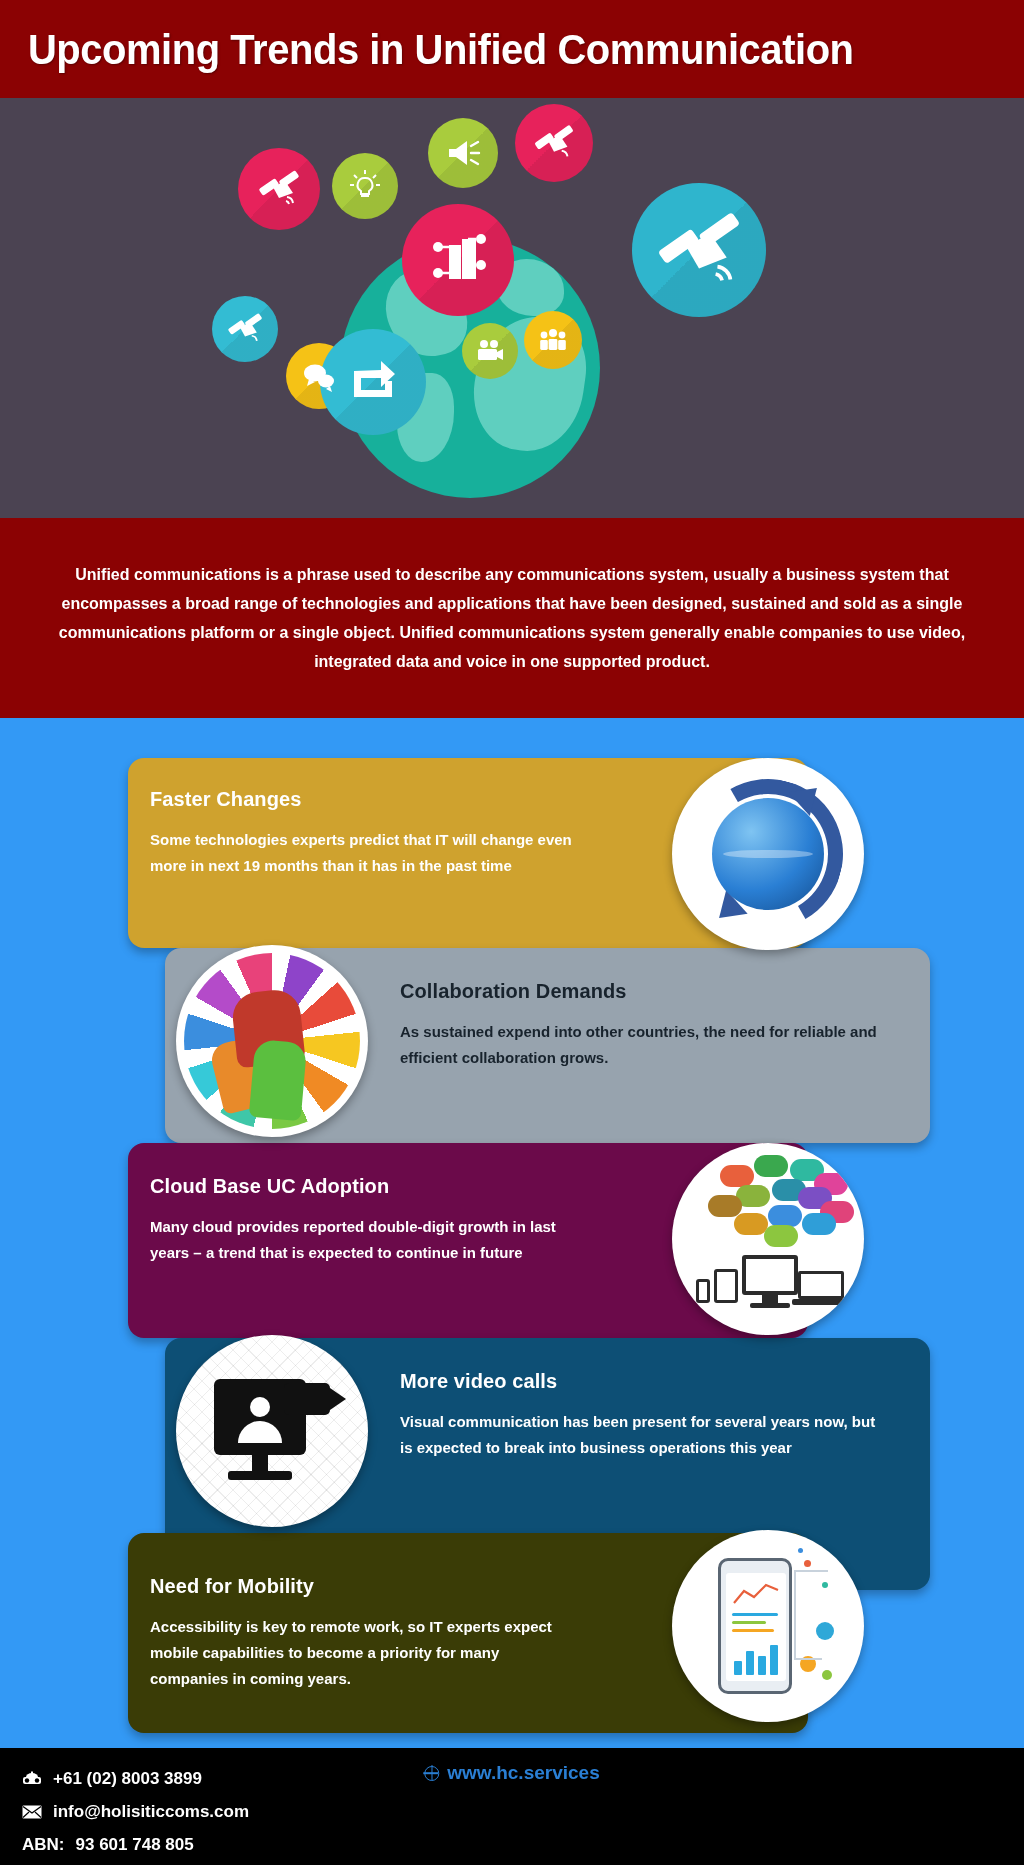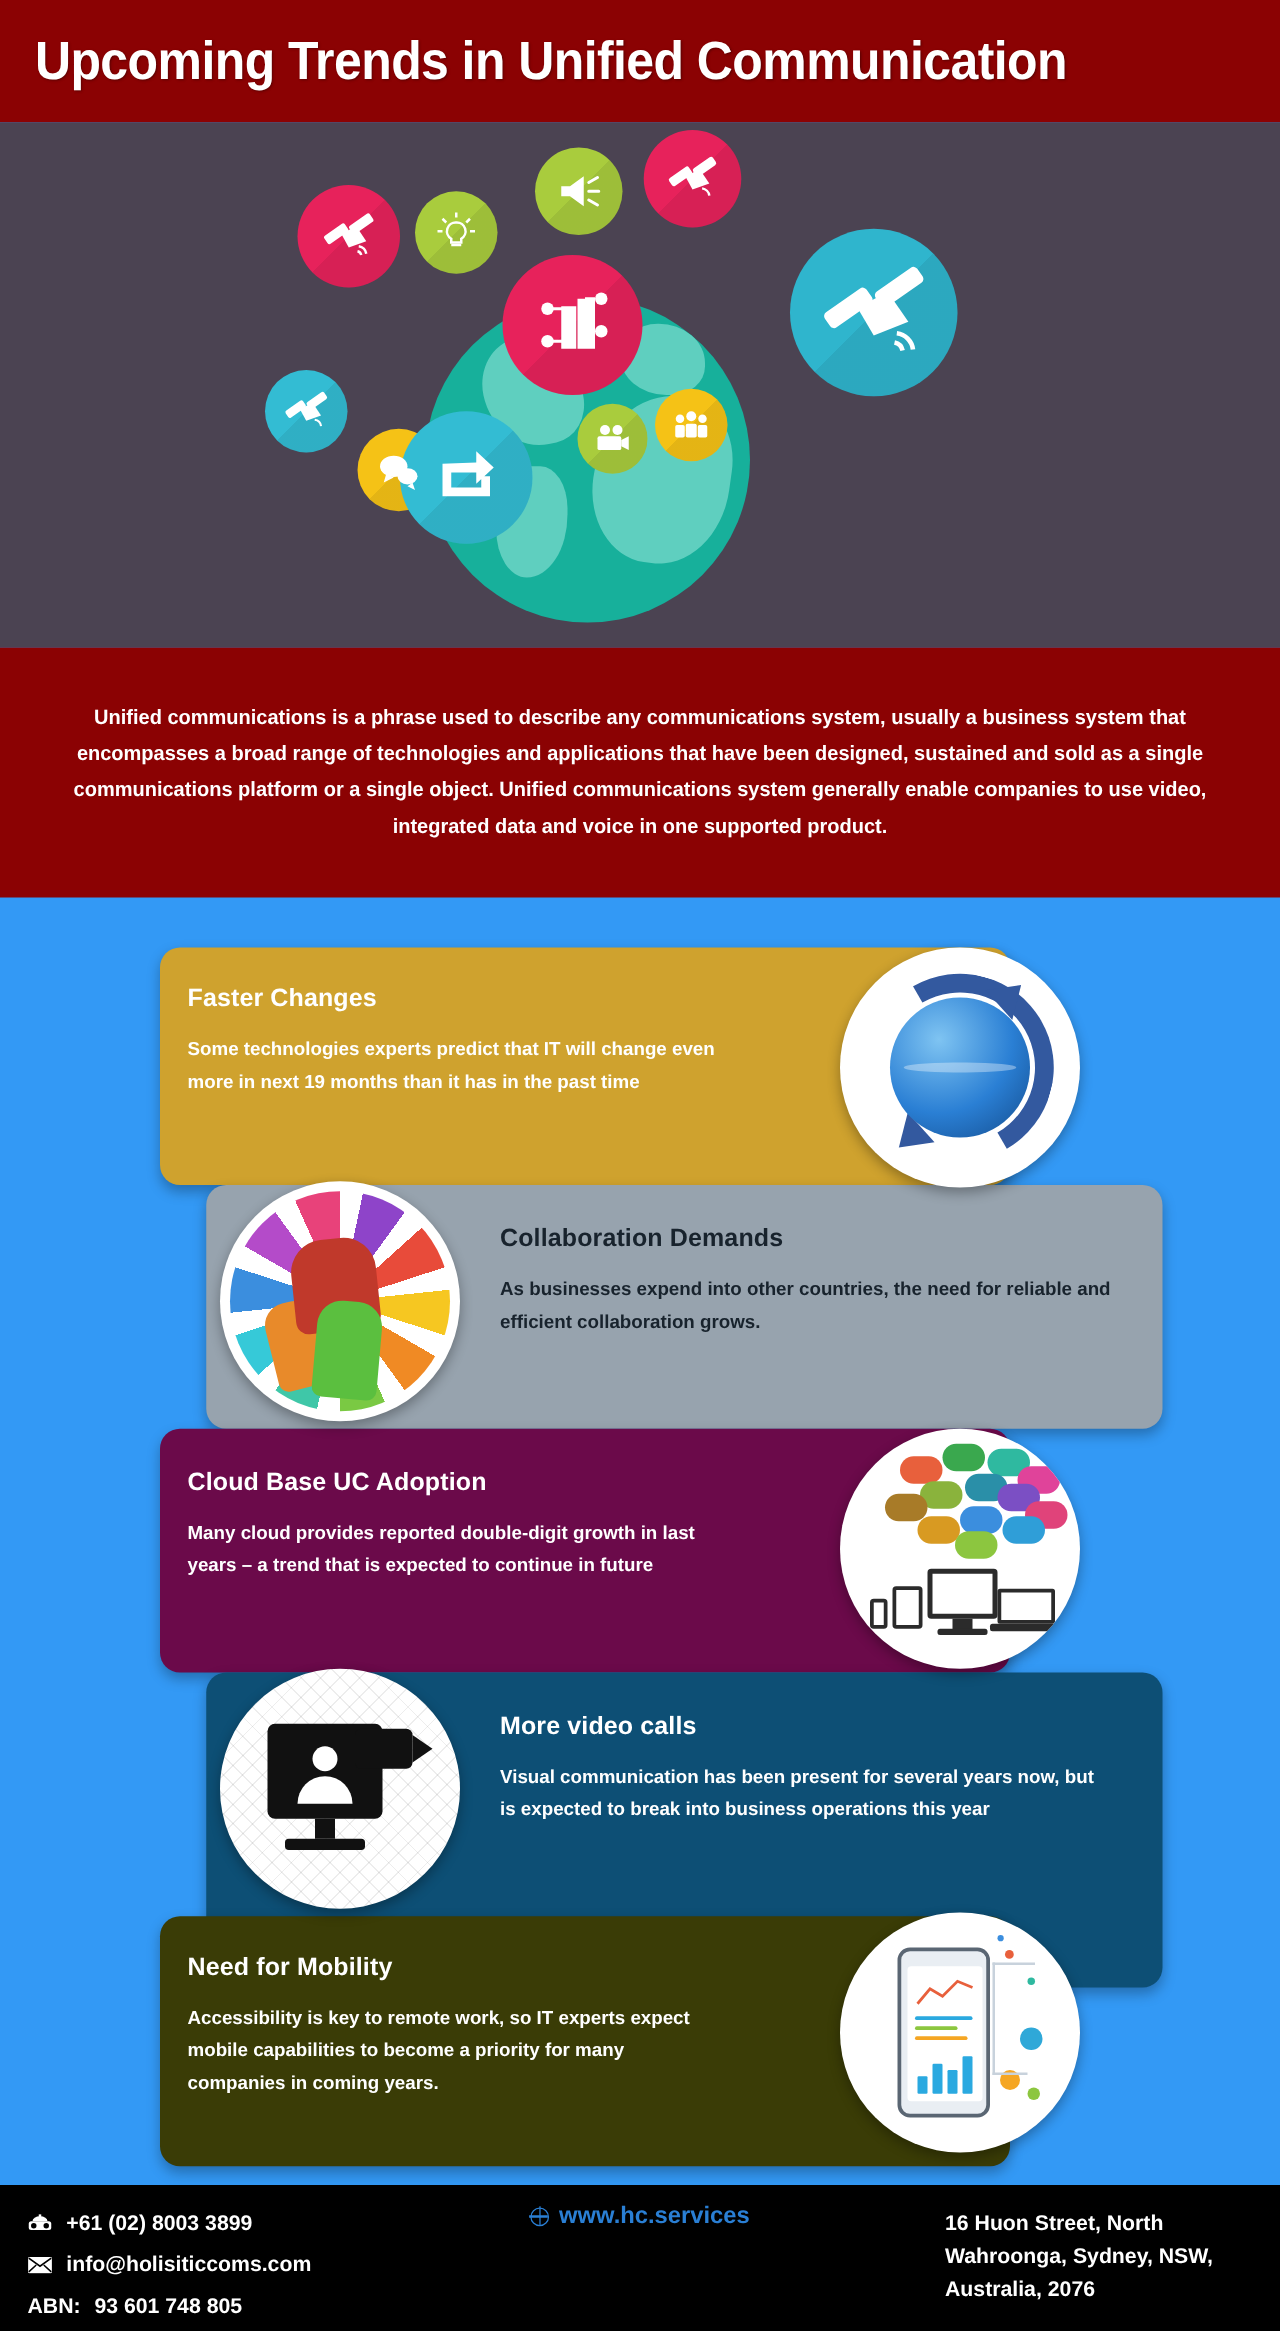--- a/index.html
+++ b/index.html
@@ -130,21 +130,21 @@
   .card1 { left: 128px; top: 40px;  width: 680px; height: 190px; background: #cfa22e; }
   .card2 { left: 165px; top: 230px; width: 765px; height: 195px; background: #97a3ae; }
   .card3 { left: 128px; top: 425px; width: 680px; height: 195px; background: #6b0a4a; }
   .card4 { left: 165px; top: 620px; width: 765px; height: 252px; background: #0d4f75; }
   .card5 { left: 128px; top: 815px; width: 680px; height: 200px; background: #3a3c06; }
 
   .card1 .c-inner { padding: 30px 230px 0 22px; color: #ffffff; }
   .card2 .c-inner { padding: 32px 40px 0 235px; color: #18232d; }
   .card3 .c-inner { padding: 32px 230px 0 22px; color: #ffffff; }
   .card4 .c-inner { padding: 32px 40px 0 235px; color: #ffffff; }
-  .card5 .c-inner { padding: 30px 250px 0 22px; color: #ffffff; }
+  .card5 .c-inner { padding: 30px 250px 0 22px; color: #ffffff; margin-top: 12px; }
 
   
   .illus {
     position: absolute;
     width: 192px; height: 192px;
     border-radius: 50%;
     background: #ffffff;
     box-shadow: 0 4px 10px rgba(0,0,0,.32);
     overflow: hidden;
     z-index: 5;
@@ -423,21 +423,21 @@
     <div class="illus i1">
       <div class="rot-ring"></div>
       <div class="rot-arrow ra1"></div>
       <div class="rot-arrow ra2"></div>
       <div class="rot-globe"></div>
     </div>
 
     <div class="card card2">
       <div class="c-inner">
         <div class="c-title">Collaboration Demands</div>
-        <div class="c-body">As businesses expend into other countries, the need for reliable and efficient collaboration grows.</div>
+        <div class="c-body">As sustained expend into other countries, the need for reliable and efficient collaboration grows.</div>
       </div>
     </div>
     <div class="illus i2">
       <div class="wheel"></div>
       <div class="hand hand-org"></div>
       <div class="hand hand-red"></div>
       <div class="hand hand-grn"></div>
     </div>
 
     <div class="card card3">
@@ -545,16 +545,15 @@
       </div>
     </div>
 
     <div class="f-center">
       <div class="f-site">
         <span class="globe-ico"></span>
         <span>www.hc.services</span>
       </div>
     </div>
 
-    <div class="f-right">16 Huon Street, North Wahroonga, Sydney, NSW, Australia, 2076</div>
   </div>
 
 </div>
 
 </body></html>

